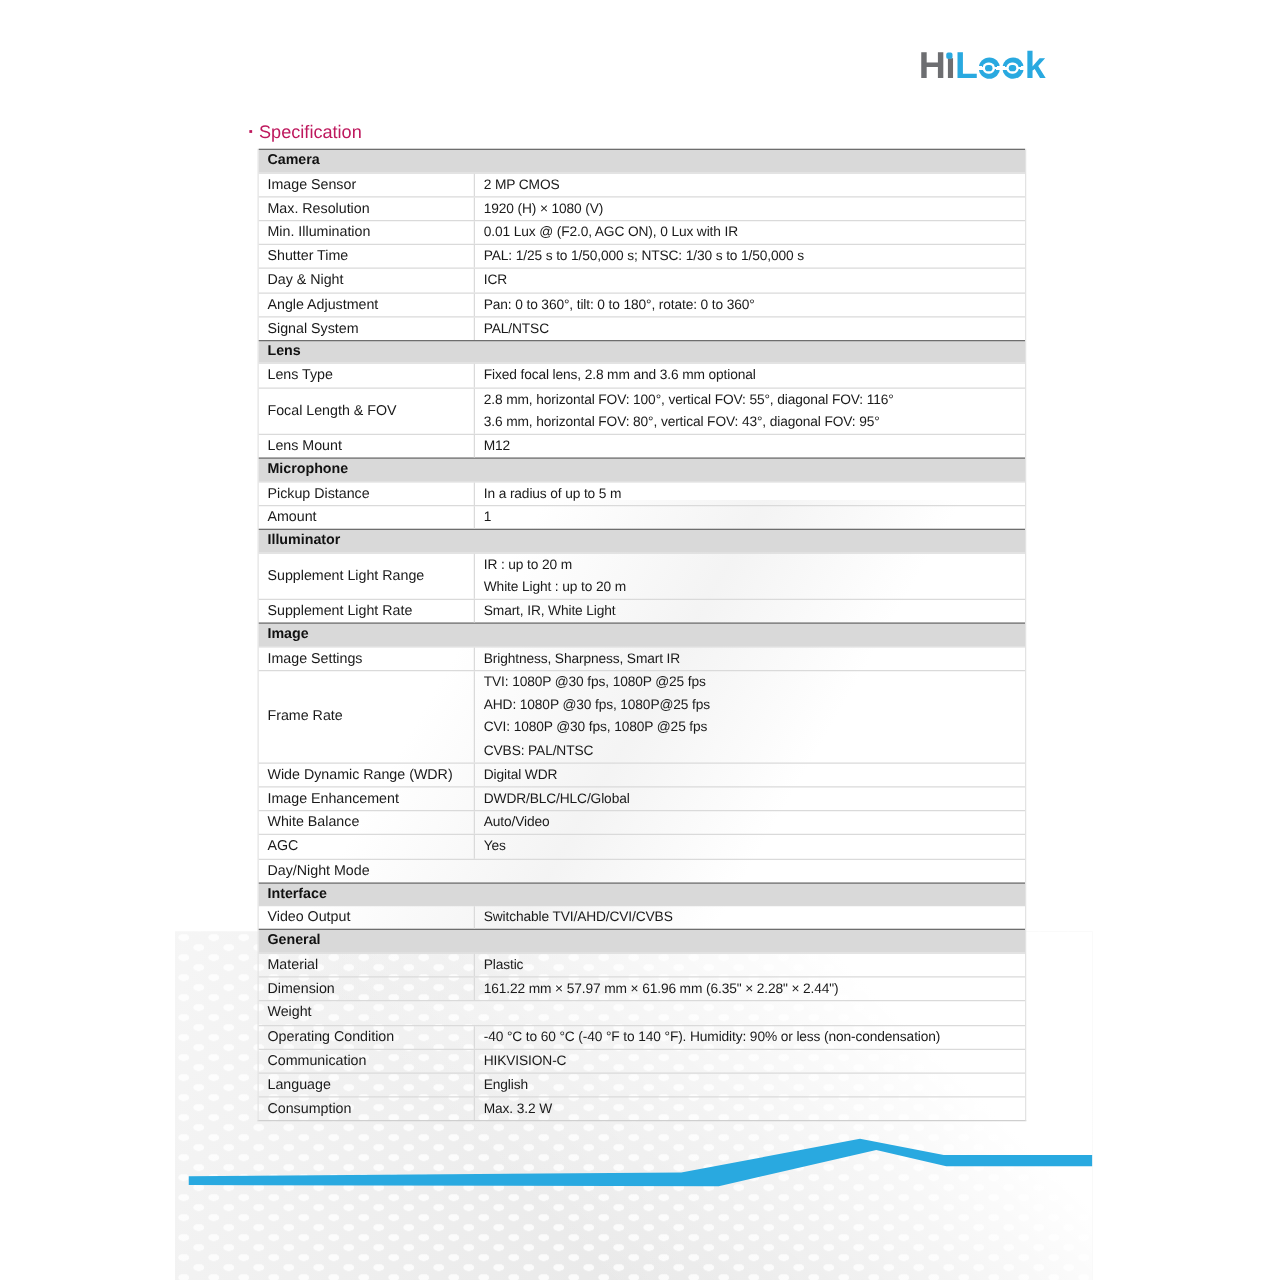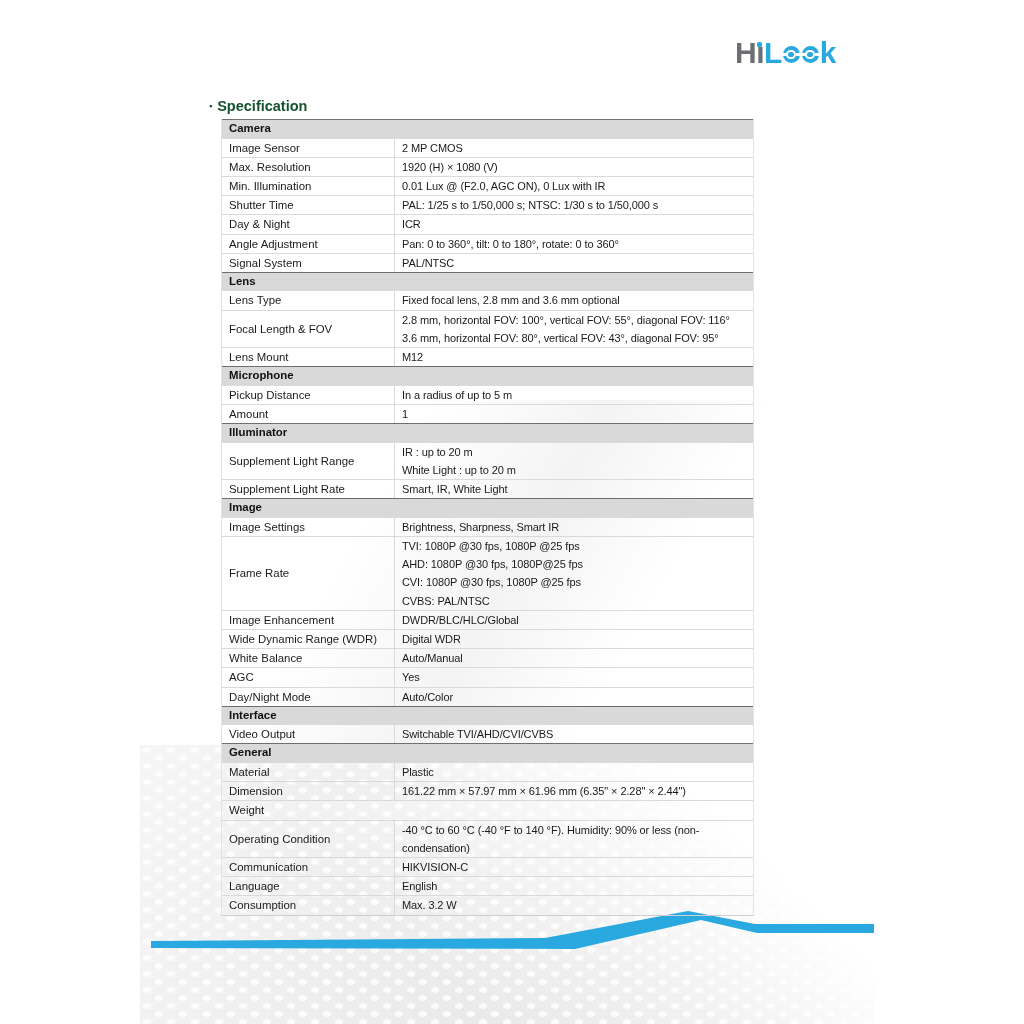--- a/index.html
+++ b/index.html
@@ -37,25 +37,25 @@
   .blue{color:var(--accent);}
   .iwrap{position:relative;}
   .idot{position:absolute;left:1px;top:4px;width:5px;height:5px;border-radius:1.5px;background:var(--accent);}
   .eye{position:relative;width:17px;height:17px;margin:0 1px 5px 1px;border-radius:50%;
     background:conic-gradient(var(--accent) 0 78deg, rgba(0,0,0,0) 78deg 102deg,
                var(--accent) 102deg 258deg, rgba(0,0,0,0) 258deg 282deg, var(--accent) 282deg 360deg);}
   .eye::before{content:"";position:absolute;inset:3.6px;background:#fff;border-radius:50%;}
   .eye::after{content:"";position:absolute;inset:5.6px;background:var(--accent);border-radius:50%;}
 
   
-  .title{position:absolute;left:209px;top:98px;z-index:3;font-weight:bold;font-size:14.5px;color:#14532d;}
+  .title{position:absolute;left:199px;top:98px;z-index:3;font-weight:normal;font-size:14.5px;color:#be185d;}
   .bullet{font-size:9px;vertical-align:2px;margin-right:5px;}
 
   
-  .spec-table{position:absolute;left:221px;top:119px;width:533px;z-index:3;box-sizing:border-box;
+  .spec-table{position:absolute;left:206px;top:119px;width:615px;z-index:3;box-sizing:border-box;
     border-left:1px solid #e3e3e3;border-right:1px solid #e3e3e3;border-bottom:1px solid #cfcfcf;
     color:var(--txt);}
   .sec-header{background:var(--hdr-bg);border-top:1px solid #6e6e6e;
     font-weight:bold;font-size:11.4px;line-height:17.5px;padding-left:7px;color:#111;}
   .row{display:flex;border-top:1px solid #dadada;background:transparent;}
   .cell-label{width:172px;box-sizing:border-box;padding:0 5px 0 7px;flex-shrink:0;
     font-size:11.4px;line-height:18.2px;display:flex;align-items:center;}
   .cell-value{flex:1;box-sizing:border-box;border-left:1px solid #dadada;padding:0 6px 0 7px;
     font-size:11px;letter-spacing:-0.1px;line-height:18.2px;
     display:flex;flex-direction:column;justify-content:flex-start;}
@@ -213,52 +213,49 @@
     <div class="cell-label">Frame Rate</div>
     <div class="cell-value">
             <div class="vline">TVI: 1080P @30 fps, 1080P @25 fps</div>
             <div class="vline">AHD: 1080P @30 fps, 1080P@25 fps</div>
             <div class="vline">CVI: 1080P @30 fps, 1080P @25 fps</div>
             <div class="vline">CVBS: PAL/NTSC</div>
           </div>
   </div>
 
   <div class="row">
+    <div class="cell-label">Wide Dynamic Range (WDR)</div>
+    <div class="cell-value">
+            <div class="vline">Digital WDR</div>
+          </div>
+  </div>
+
+  <div class="row">
     <div class="cell-label">Image Enhancement</div>
     <div class="cell-value">
             <div class="vline">DWDR/BLC/HLC/Global</div>
           </div>
   </div>
 
   <div class="row">
-    <div class="cell-label">Wide Dynamic Range (WDR)</div>
-    <div class="cell-value">
-            <div class="vline">Digital WDR</div>
-          </div>
-  </div>
-
-  <div class="row">
     <div class="cell-label">White Balance</div>
     <div class="cell-value">
-            <div class="vline">Auto/Manual</div>
+            <div class="vline">Auto/Video</div>
           </div>
   </div>
 
   <div class="row">
     <div class="cell-label">AGC</div>
     <div class="cell-value">
             <div class="vline">Yes</div>
           </div>
   </div>
 
   <div class="row">
     <div class="cell-label">Day/Night Mode</div>
-    <div class="cell-value">
-            <div class="vline">Auto/Color</div>
-          </div>
   </div>
 
   <div class="sec-header">Interface</div>
 
   <div class="row">
     <div class="cell-label">Video Output</div>
     <div class="cell-value">
             <div class="vline">Switchable TVI/AHD/CVI/CVBS</div>
           </div>
   </div>

